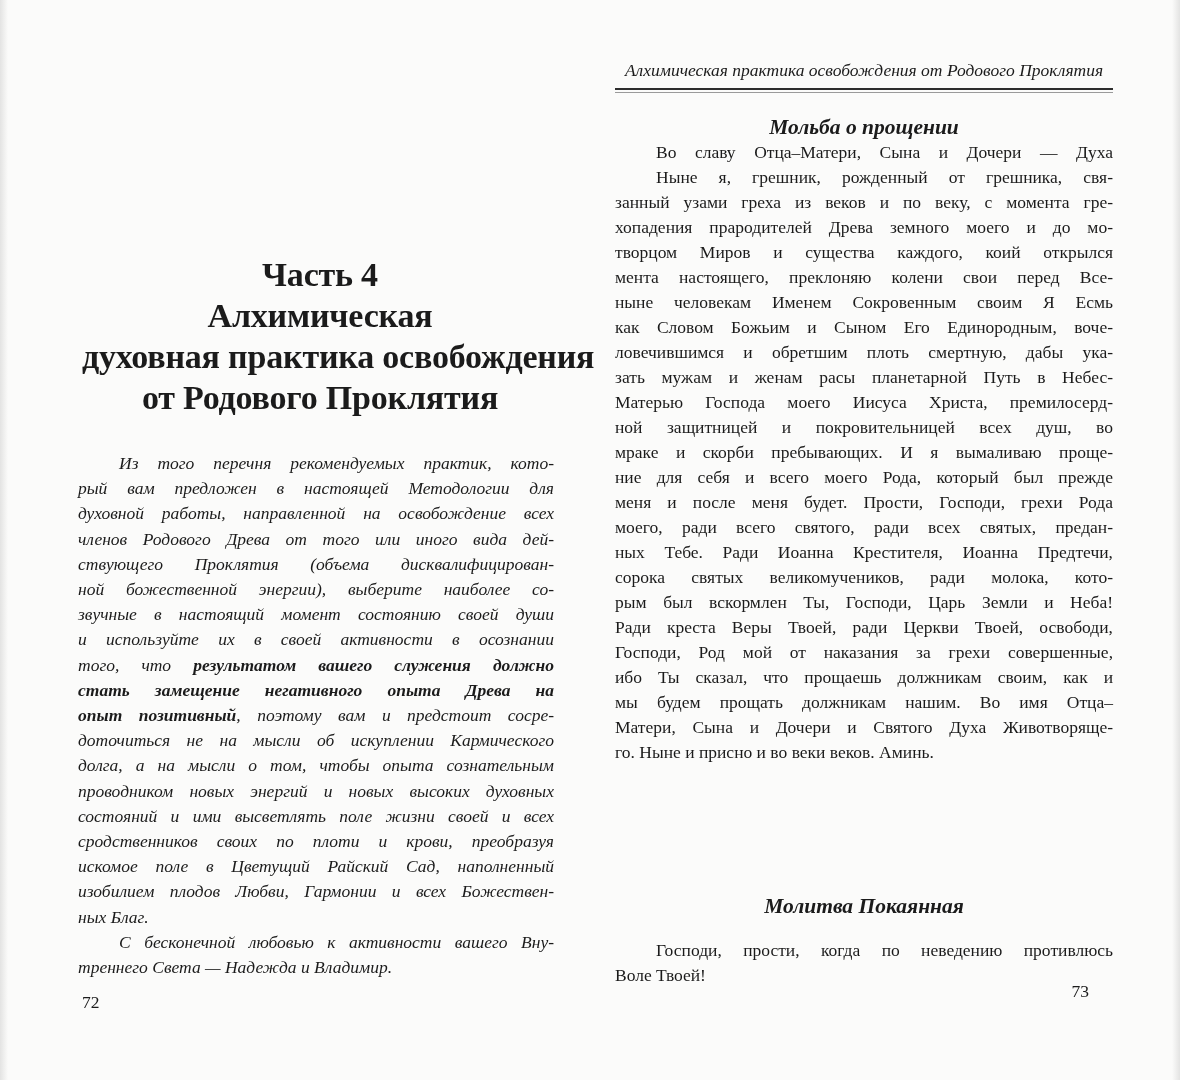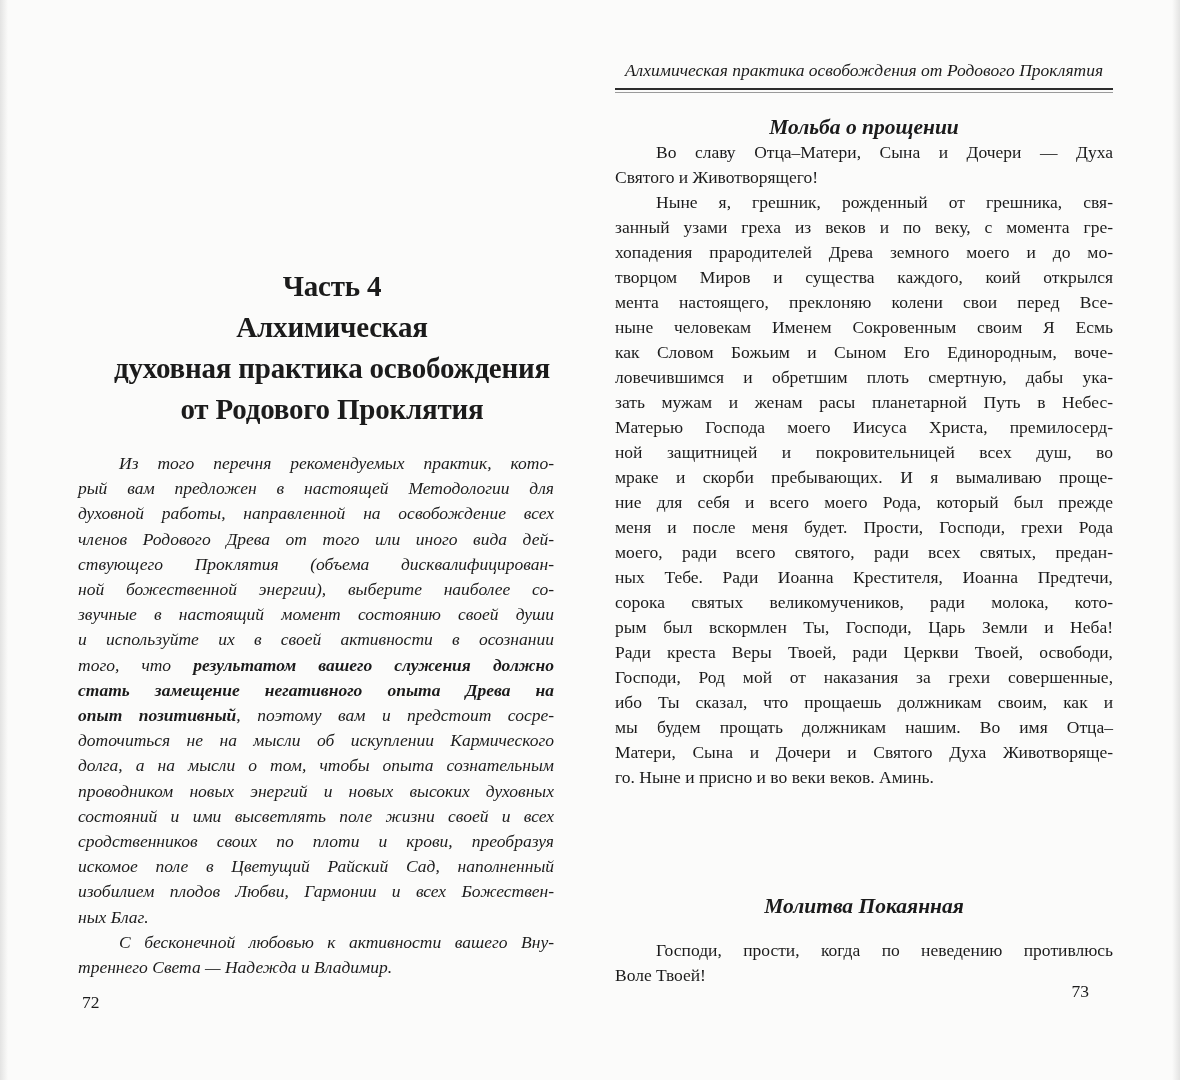--- a/index.html
+++ b/index.html
@@ -14,22 +14,22 @@
   .edge{position:absolute;top:0;bottom:0;width:8px;pointer-events:none;}
   .edge.l{left:0;background:linear-gradient(to right,rgba(120,120,120,.18),rgba(120,120,120,0));}
   .edge.r{right:0;background:linear-gradient(to left,rgba(120,120,120,.18),rgba(120,120,120,0));}
 
   .page{position:absolute;top:0;height:1080px;}
   .page.left{left:78px;width:476px;}
   .page.right{left:615px;width:498px;}
 
   .chapter-heading{
     position:absolute;top:250px;left:0;width:100%;
-    margin:16px;text-align:center;
-    font-size:29px;font-weight:bold;line-height:41px;
+    margin:4px;text-align:center;
+    font-size:34px;font-weight:bold;line-height:41px;
     letter-spacing:-0.2px;
   }
   .chapter-heading .hline{white-space:nowrap;}
 
   .running-header{
     position:absolute;top:60px;left:0;width:100%;
     text-align:center;font-style:italic;font-size:17.5px;
     padding-bottom:7px;
     border-bottom:2px solid #2d2d2d;
   }
@@ -110,21 +110,20 @@
       </div>
     <div class="pagenum left-num">72</div>
   </section>
 
   <section class="page right">
     <header class="running-header">Алхимическая практика освобождения от Родового Проклятия</header>
     <h2 class="section-heading first">Мольба о прощении</h2>
     <div class="body-block b1">
         <div class="paragraph">
           <div class="line first"><span>Во славу Отца–Матери, Сына и Дочери — Духа</span></div>
-          <div class="line last"><span>Святого и Животворящего!</span></div>
         </div>
         <div class="paragraph">
           <div class="line first"><span>Ныне я, грешник, рожденный от грешника, свя-</span></div>
           <div class="line"><span>занный узами греха из веков и по веку, с момента гре-</span></div>
           <div class="line"><span>хопадения прародителей Древа земного моего и до мо-</span></div>
           <div class="line"><span>творцом Миров и существа каждого, коий открылся</span></div>
           <div class="line"><span>мента настоящего, преклоняю колени свои перед Все-</span></div>
           <div class="line"><span>ныне человекам Именем Сокровенным своим Я Есмь</span></div>
           <div class="line"><span>как Словом Божьим и Сыном Его Единородным, воче-</span></div>
           <div class="line"><span>ловечившимся и обретшим плоть смертную, дабы ука-</span></div>

